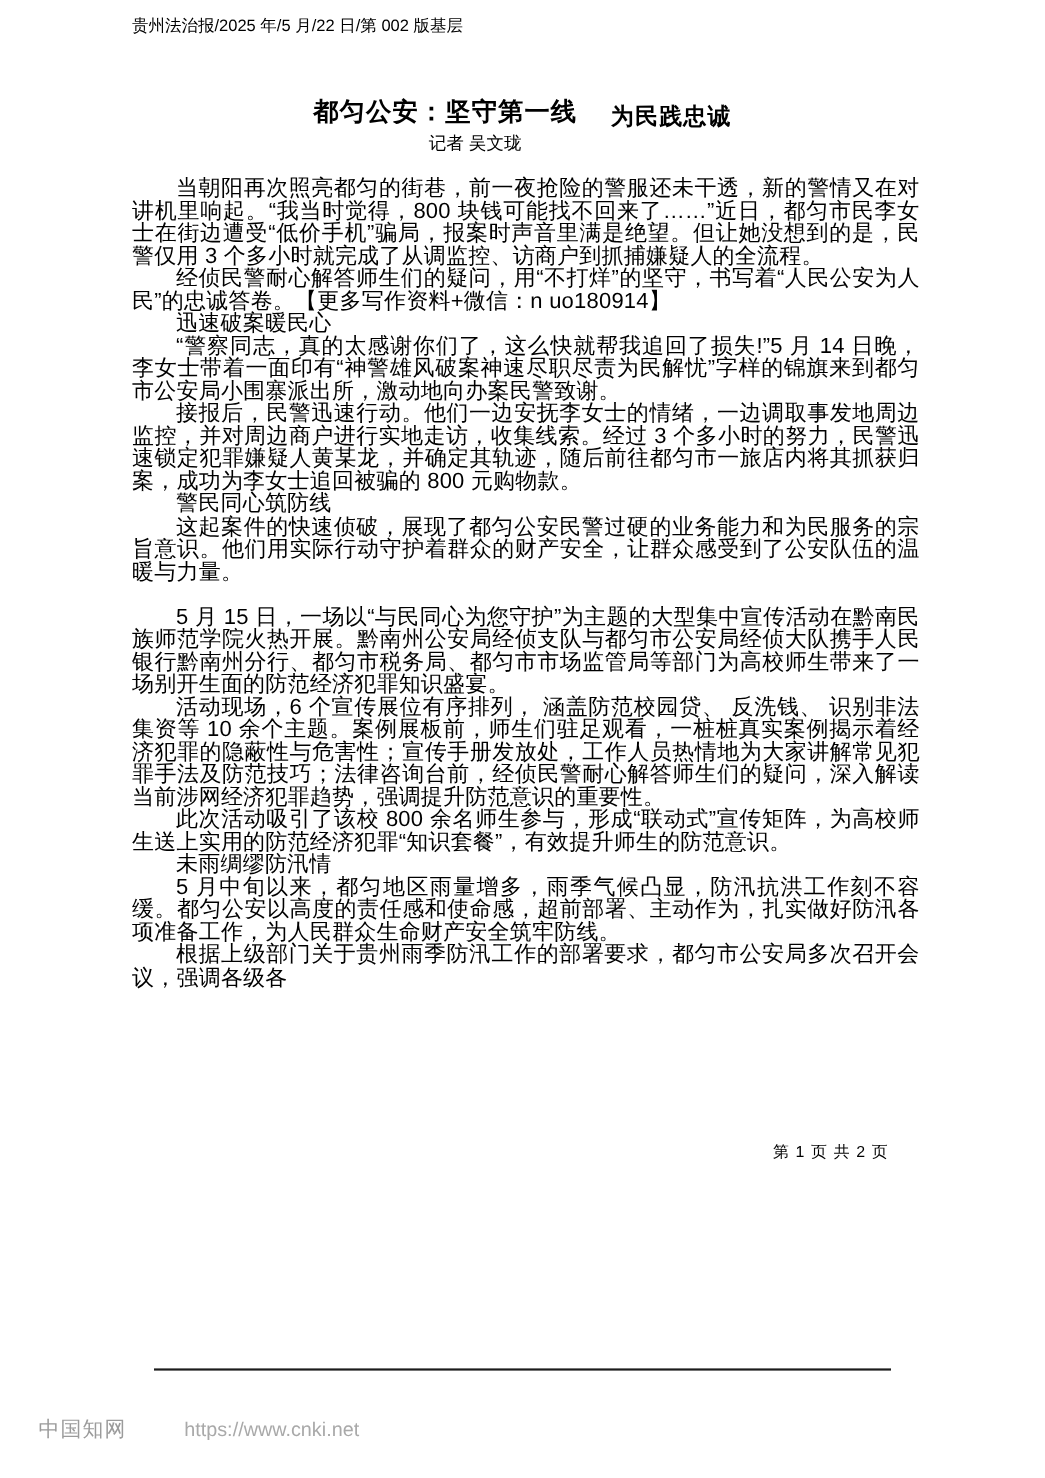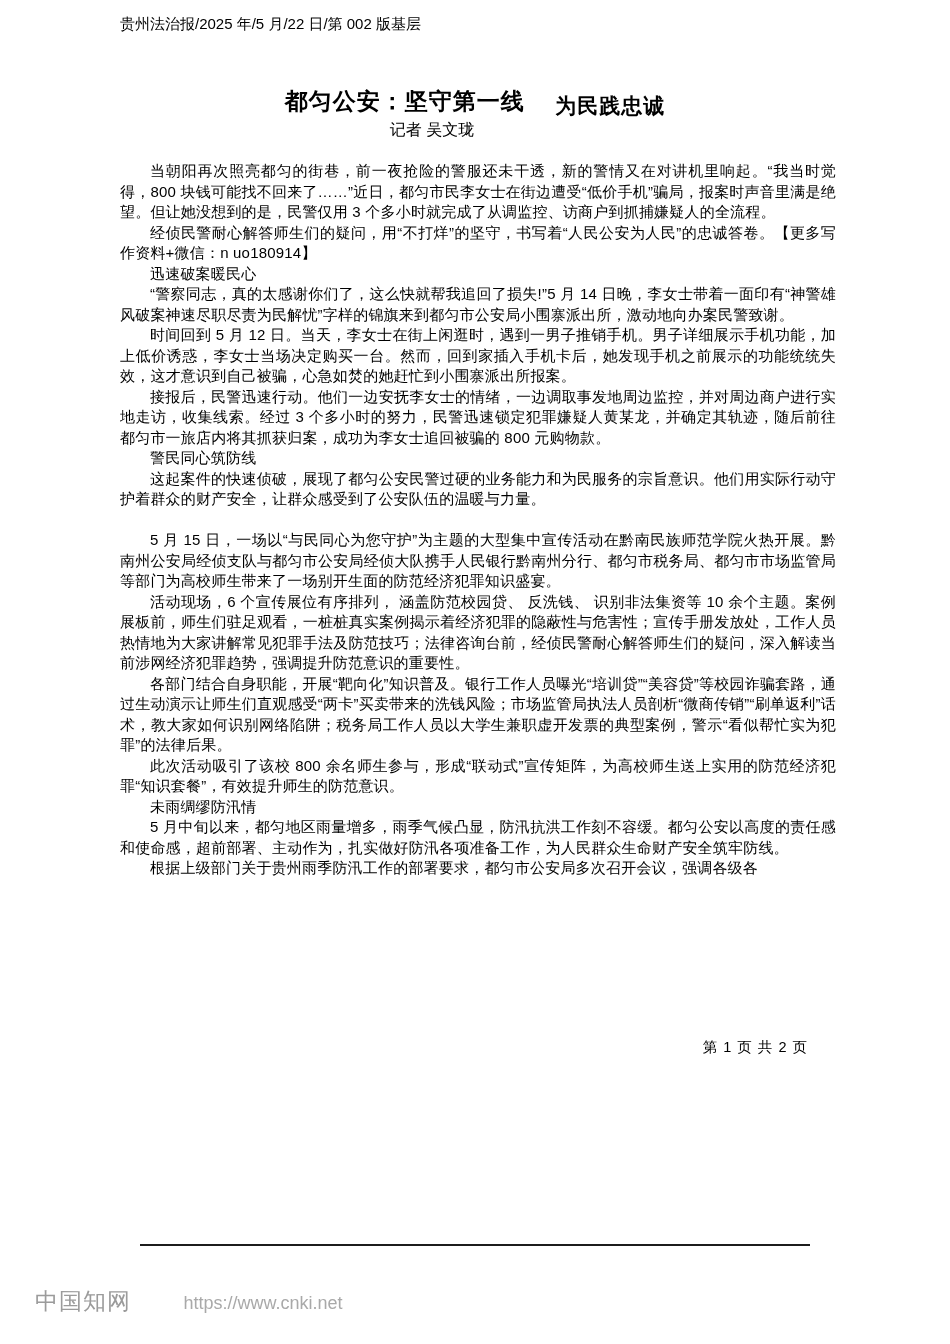--- a/index.html
+++ b/index.html
@@ -60,21 +60,21 @@
     width: 100%;
     text-align: center;
     font-size: 16px;
     transform: translateX(-43px);
   }
   .article-body {
     position: absolute;
     left: 120px;
     top: 161px;
     width: 716px;
-    font-size: 15px;
+    font-size: 20px;
     line-height: 20.5px;
     text-align: justify;
     letter-spacing: 0.2px;
   }
   .article-body p {
     margin: 0;
     padding: 0;
     text-indent: 2em;
   }
   .article-body p.subhead {
@@ -99,21 +99,21 @@
     height: 2px;
     background: #1c1c1c;
   }
   .watermark {
     position: absolute;
     left: 35px;
     top: 1286px;
     white-space: nowrap;
   }
   .watermark .brand {
-    font-size: 23px;
+    font-size: 19px;
     color: #9b9b9b;
     letter-spacing: 1px;
   }
   .watermark .url {
     font-size: 18px;
     color: #a9a9a9;
     margin-left: 48px;
     text-decoration: none;
   }
 </style>
@@ -129,28 +129,26 @@
     <span class="title-sub">为民践忠诚</span>
   </div>
 
   <div class="byline">记者 吴文珑</div>
 
   <div class="article-body">
       <p class="para body">当朝阳再次照亮都匀的街巷，前一夜抢险的警服还未干透，新的警情又在对讲机里响起。“我当时觉得，800 块钱可能找不回来了……”近日，都匀市民李女士在街边遭受“低价手机”骗局，报案时声音里满是绝望。但让她没想到的是，民警仅用 3 个多小时就完成了从调监控、访商户到抓捕嫌疑人的全流程。</p>
       <p class="para body">经侦民警耐心解答师生们的疑问，用“不打烊”的坚守，书写着“人民公安为人民”的忠诚答卷。【更多写作资料+微信：n uo180914】</p>
       <p class="para subhead">迅速破案暖民心</p>
       <p class="para body">“警察同志，真的太感谢你们了，这么快就帮我追回了损失!”5 月 14 日晚，李女士带着一面印有“神警雄风破案神速尽职尽责为民解忧”字样的锦旗来到都匀市公安局小围寨派出所，激动地向办案民警致谢。</p>
-      <p class="para body">时间回到 5 月 12 日。当天，李女士在街上闲逛时，遇到一男子推销手机。男子详细展示手机功能，加上低价诱惑，李女士当场决定购买一台。然而，回到家插入手机卡后，她发现手机之前展示的功能统统失效，这才意识到自己被骗，心急如焚的她赶忙到小围寨派出所报案。</p>
       <p class="para body">接报后，民警迅速行动。他们一边安抚李女士的情绪，一边调取事发地周边监控，并对周边商户进行实地走访，收集线索。经过 3 个多小时的努力，民警迅速锁定犯罪嫌疑人黄某龙，并确定其轨迹，随后前往都匀市一旅店内将其抓获归案，成功为李女士追回被骗的 800 元购物款。</p>
       <p class="para subhead">警民同心筑防线</p>
       <p class="para body">这起案件的快速侦破，展现了都匀公安民警过硬的业务能力和为民服务的宗旨意识。他们用实际行动守护着群众的财产安全，让群众感受到了公安队伍的温暖与力量。</p>
       <p class="para spacer">&nbsp;</p>
       <p class="para body">5 月 15 日，一场以“与民同心为您守护”为主题的大型集中宣传活动在黔南民族师范学院火热开展。黔南州公安局经侦支队与都匀市公安局经侦大队携手人民银行黔南州分行、都匀市税务局、都匀市市场监管局等部门为高校师生带来了一场别开生面的防范经济犯罪知识盛宴。</p>
       <p class="para body">活动现场，6 个宣传展位有序排列， 涵盖防范校园贷、 反洗钱、 识别非法集资等 10 余个主题。案例展板前，师生们驻足观看，一桩桩真实案例揭示着经济犯罪的隐蔽性与危害性；宣传手册发放处，工作人员热情地为大家讲解常见犯罪手法及防范技巧；法律咨询台前，经侦民警耐心解答师生们的疑问，深入解读当前涉网经济犯罪趋势，强调提升防范意识的重要性。</p>
-      <p class="para body">各部门结合自身职能，开展“靶向化”知识普及。银行工作人员曝光“培训贷”“美容贷”等校园诈骗套路，通过生动演示让师生们直观感受“两卡”买卖带来的洗钱风险；市场监管局执法人员剖析“微商传销”“刷单返利”话术，教大家如何识别网络陷阱；税务局工作人员以大学生兼职虚开发票的典型案例，警示“看似帮忙实为犯罪”的法律后果。</p>
       <p class="para body">此次活动吸引了该校 800 余名师生参与，形成“联动式”宣传矩阵，为高校师生送上实用的防范经济犯罪“知识套餐”，有效提升师生的防范意识。</p>
       <p class="para subhead">未雨绸缪防汛情</p>
       <p class="para body">5 月中旬以来，都匀地区雨量增多，雨季气候凸显，防汛抗洪工作刻不容缓。都匀公安以高度的责任感和使命感，超前部署、主动作为，扎实做好防汛各项准备工作，为人民群众生命财产安全筑牢防线。</p>
       <p class="para body">根据上级部门关于贵州雨季防汛工作的部署要求，都匀市公安局多次召开会议，强调各级各</p>
     </div>
 
   <div class="page-footer">第 1 页 共 2 页</div>
 
   <div class="divider"></div>
 

